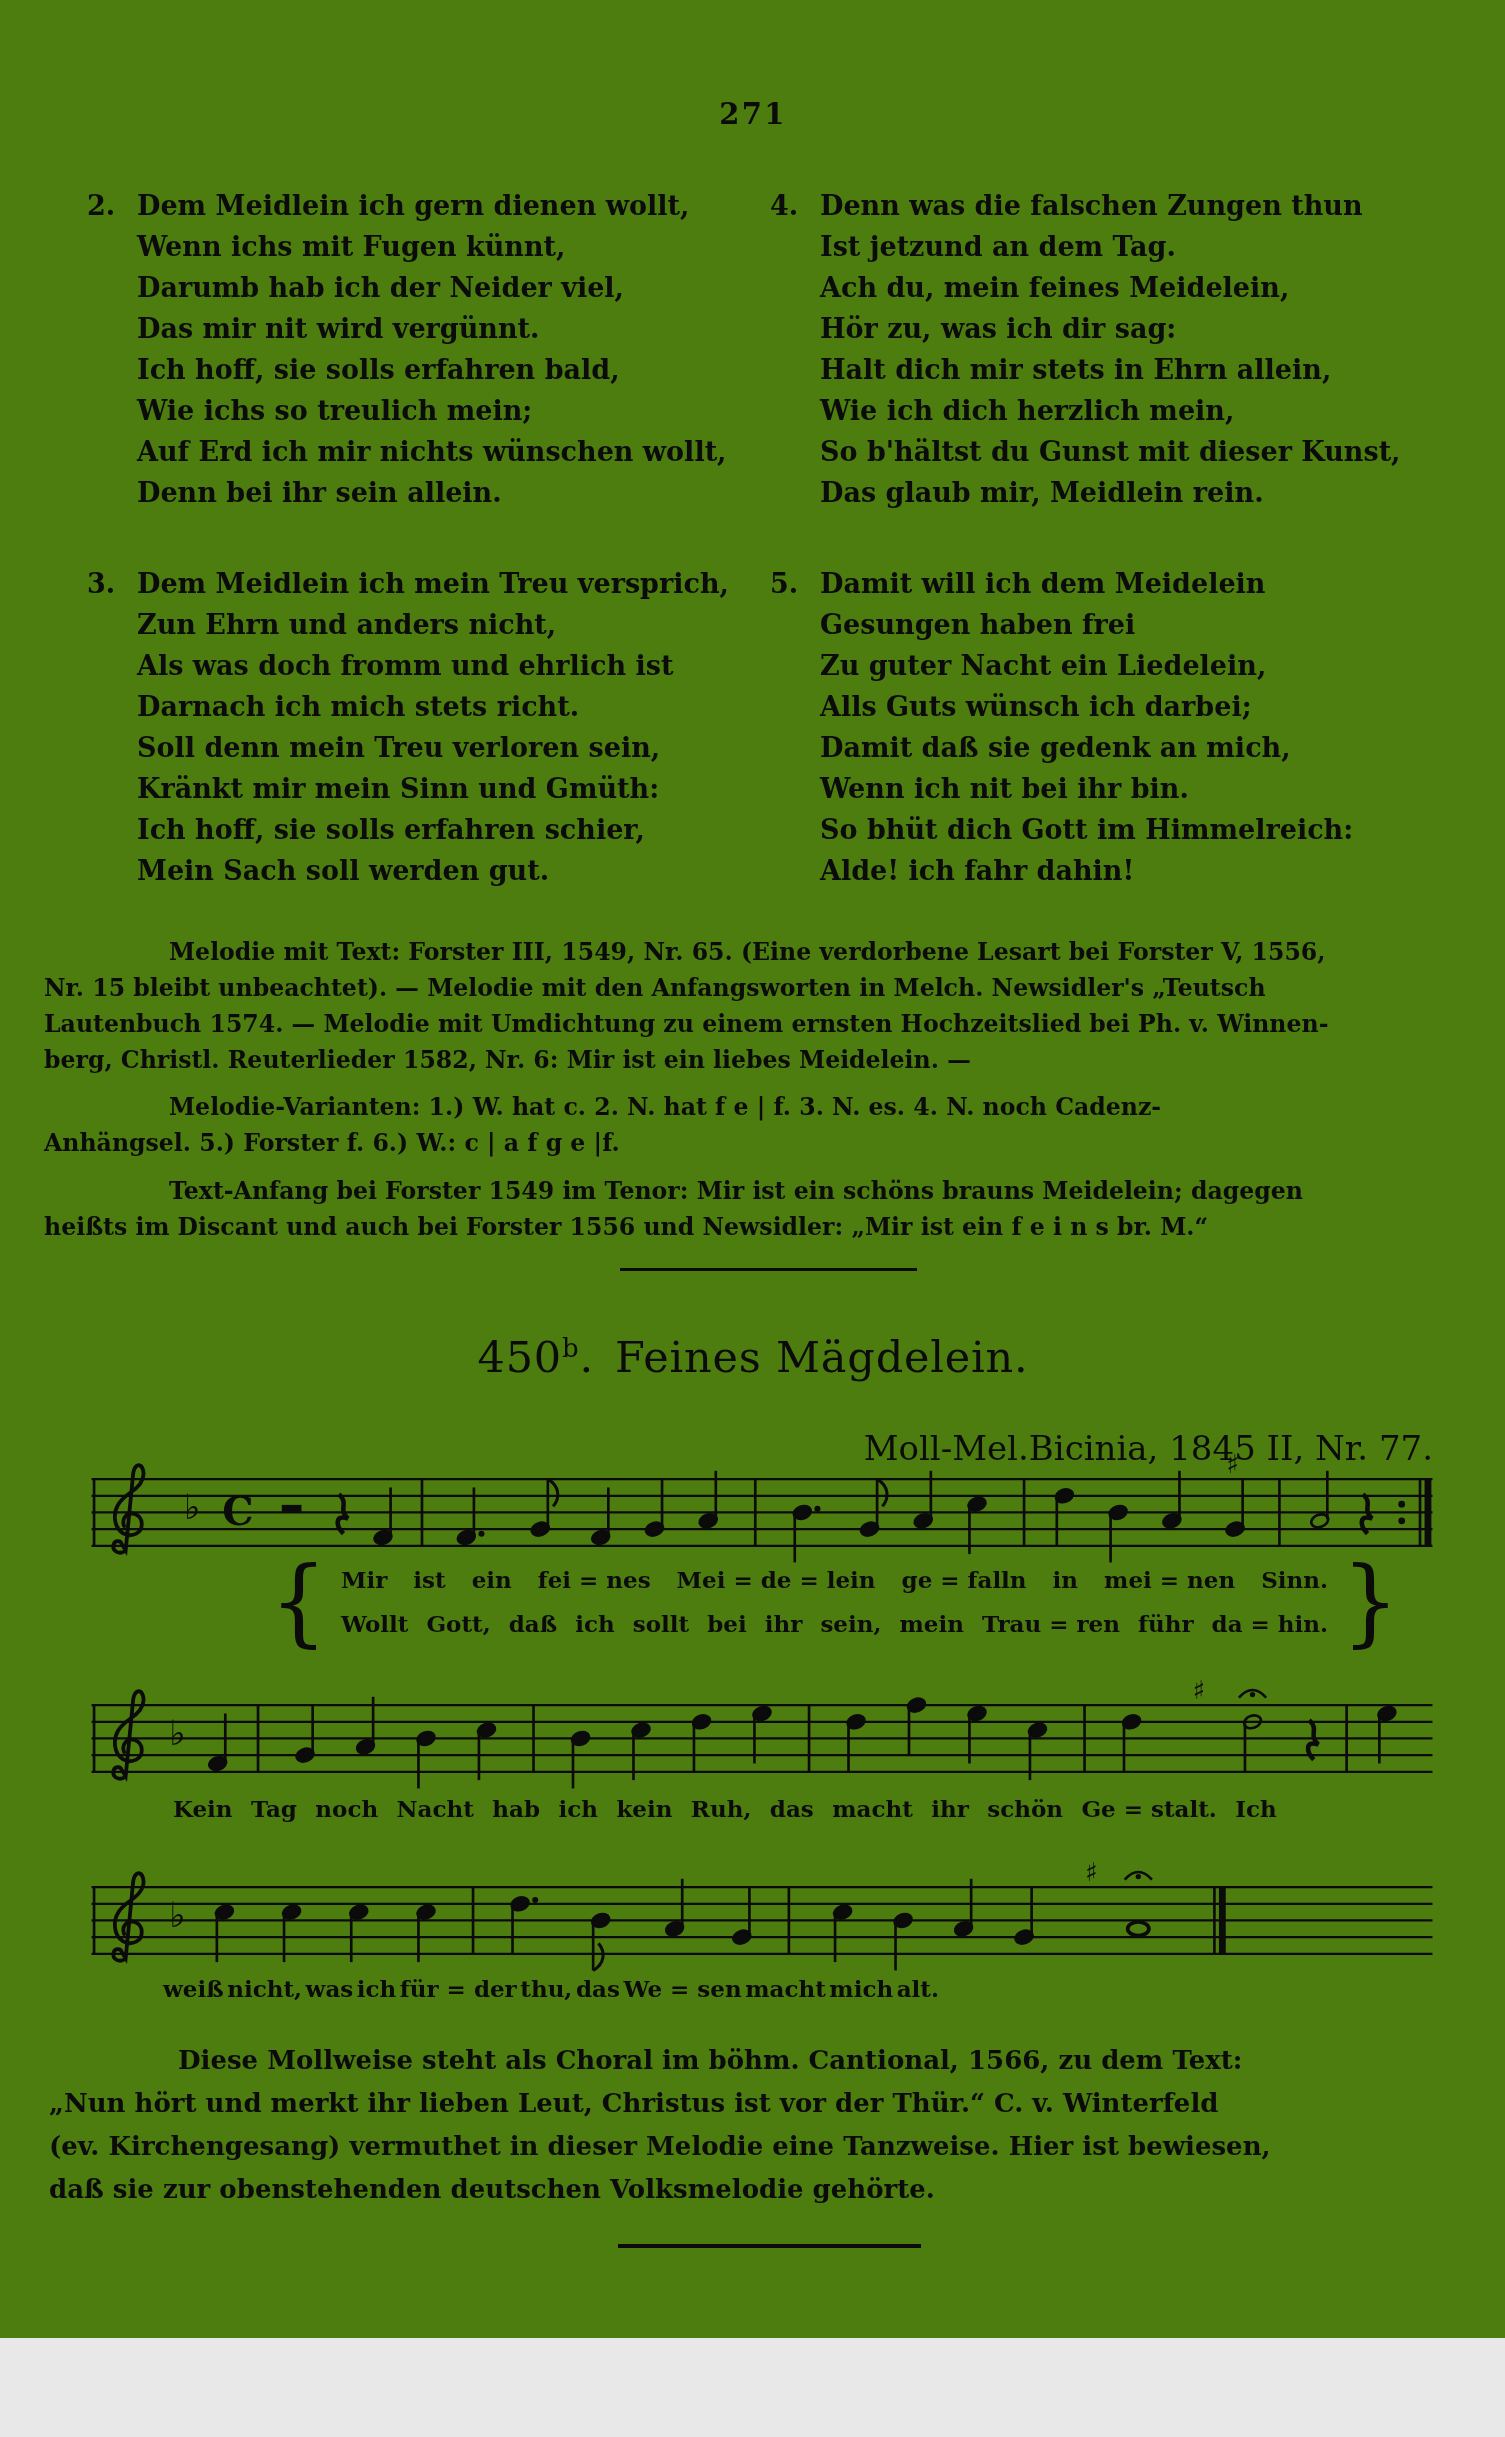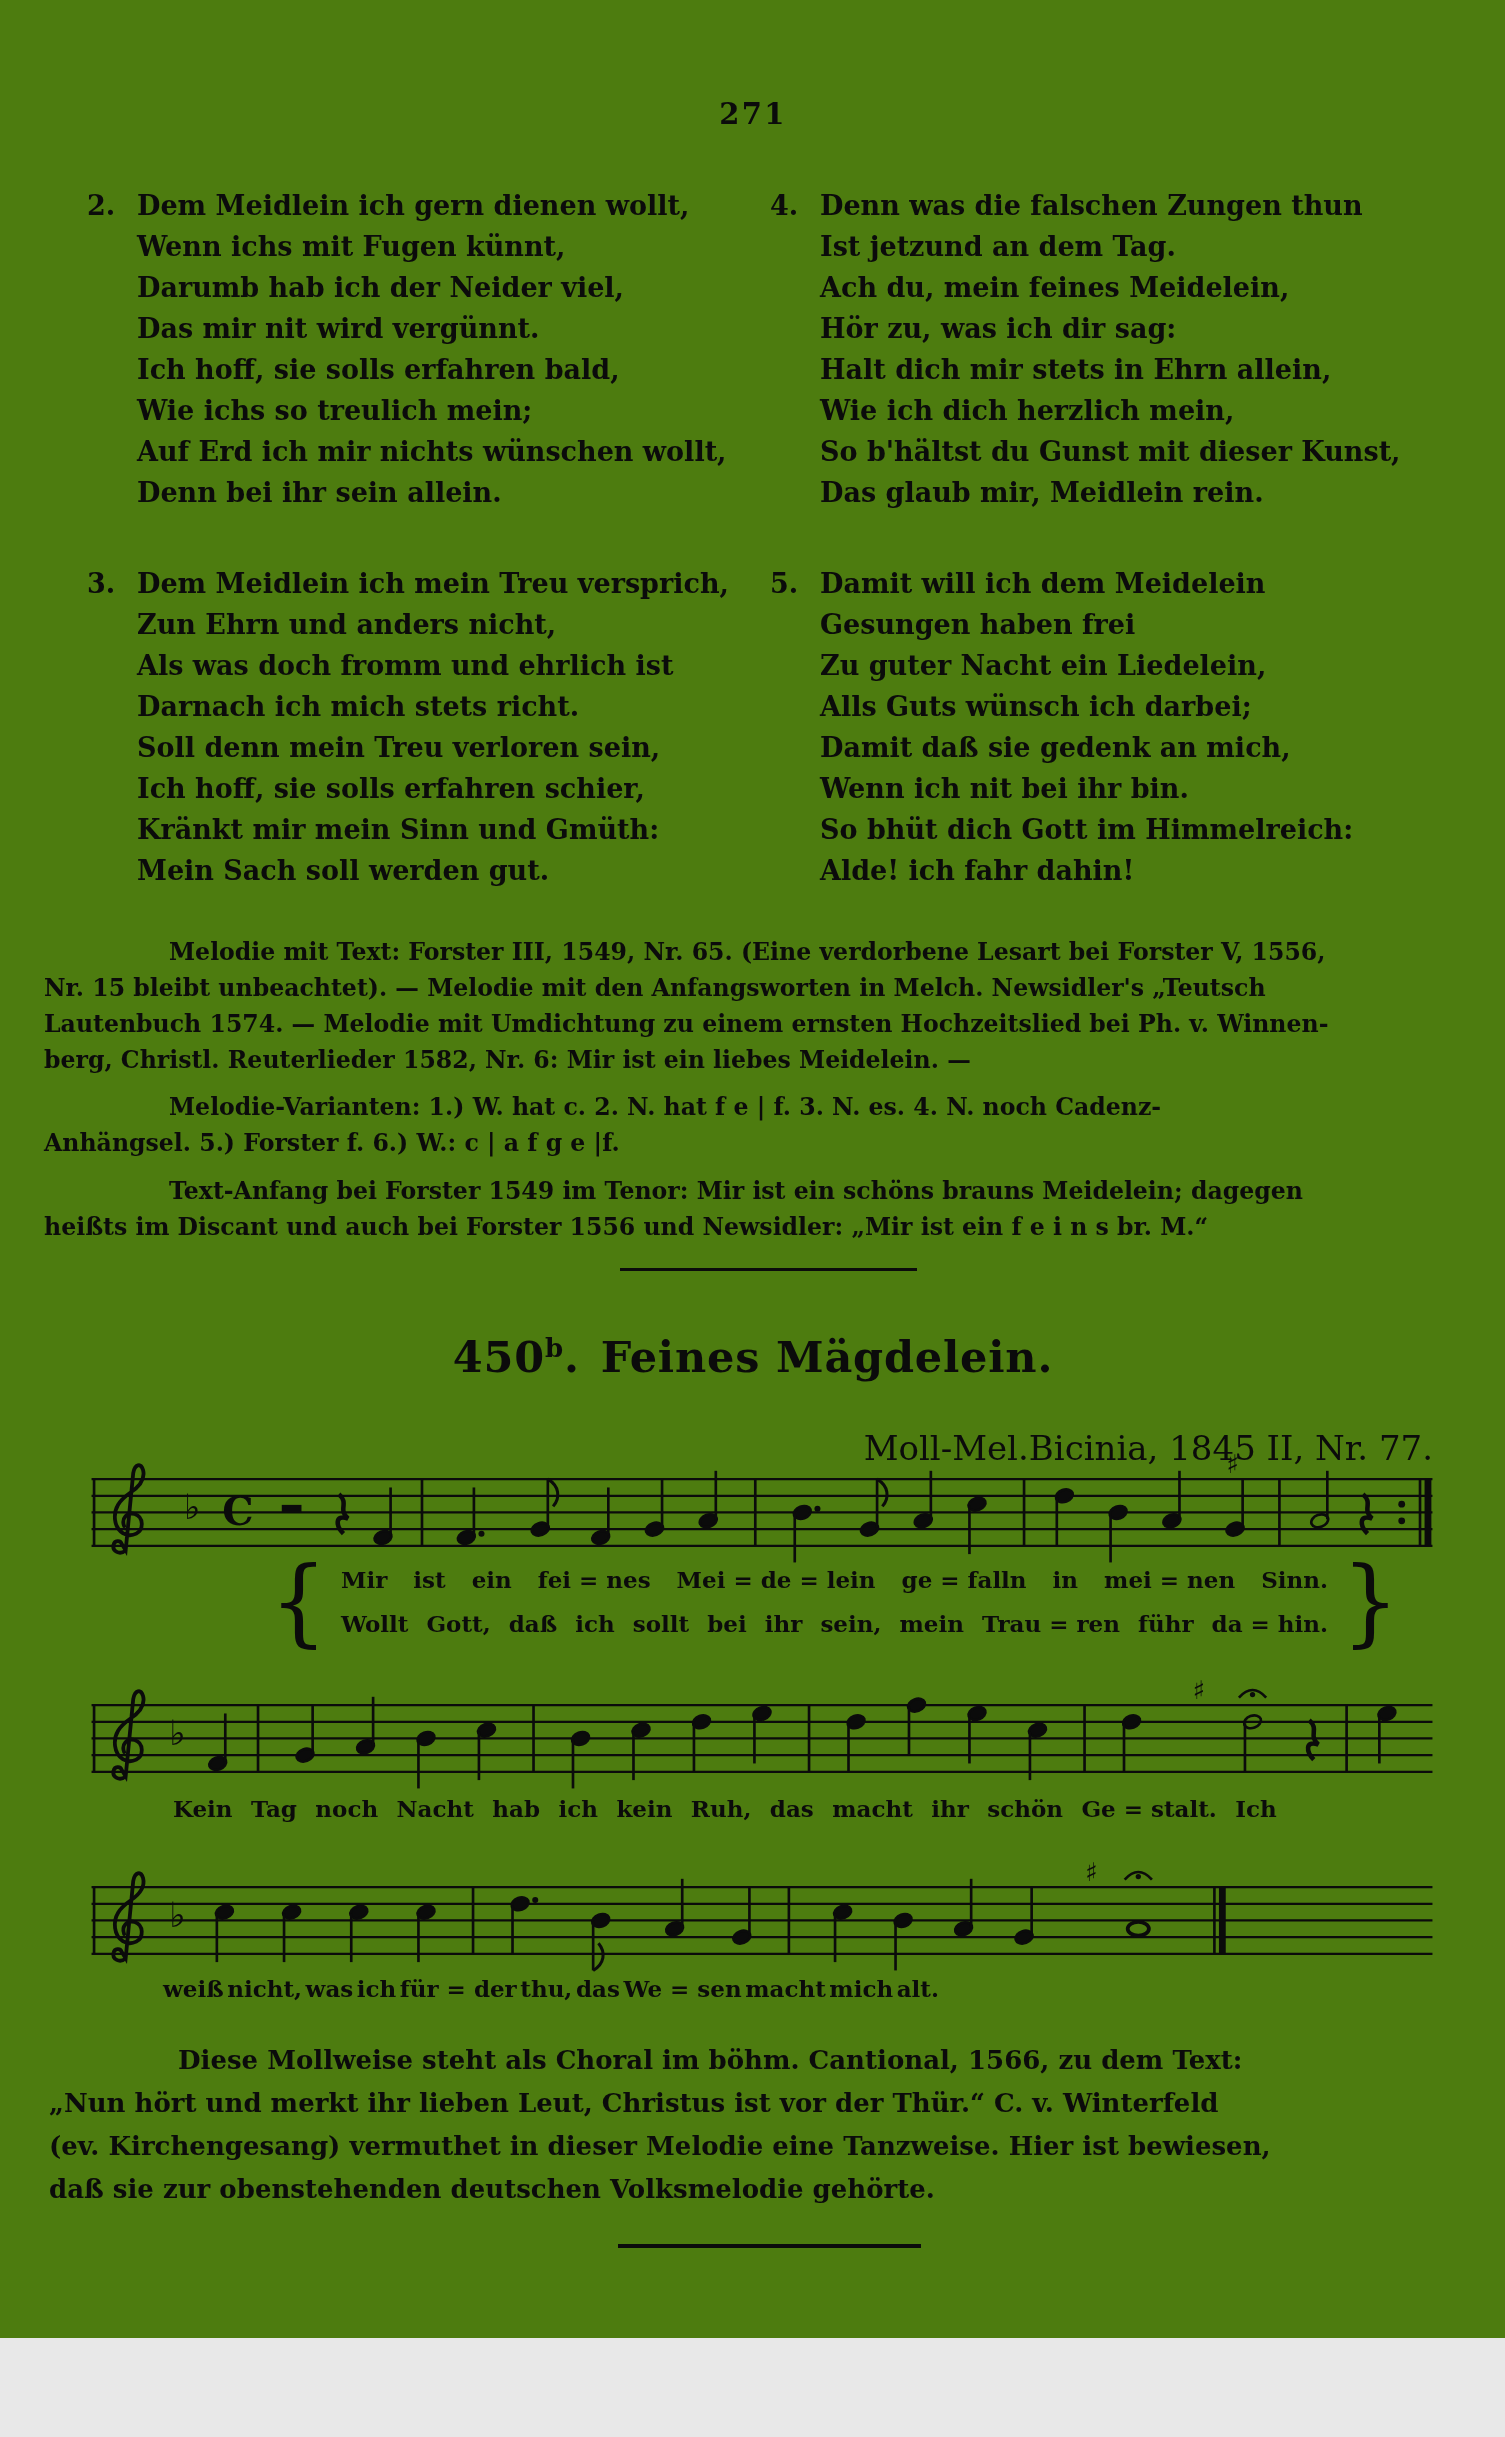--- a/index.html
+++ b/index.html
@@ -21,21 +21,21 @@
   .notes{position:absolute;left:44px;top:934px;width:1405px;
          font-size:23.6px;line-height:36px;font-weight:700;}
   .notes .para{margin-bottom:11.4px;}
   .notes .para .line:first-child{text-indent:125px;}
   
   .rule{position:absolute;background:#0b0b0b;}
   .rule1{left:620px;top:1268px;width:297px;height:3px;}
   .rule2{left:618px;top:2244px;width:303px;height:3.8px;}
   
   .heading{position:absolute;top:1332px;left:0;width:1506px;text-align:center;
-           font-size:43px;font-weight:700;letter-spacing:0.8px;}
+           font-size:43px;font-weight:400;letter-spacing:0.8px;}
   .heading sup{font-size:26px;}
   .heading .htitle{margin-left:21px;}
   
   .caption{position:absolute;top:1428px;left:87px;width:1361px;display:flex;
            justify-content:flex-end;font-size:34px;font-weight:400;}
   .caption .cl{margin-left:106px;}
   .caption .cr{margin-right:15px;}
   
   .staff{position:absolute;left:87px;width:1350px;height:106px;overflow:visible;}
   .staff1{top:1464px;} .staff2{top:1690px;} .staff3{top:1872px;}
@@ -74,22 +74,22 @@
       </div>
   </div>
   <div class="verse v3 txt">
     <span class="vnum">3.</span>
     <div>
         <div class="line">Dem Meidlein ich mein Treu versprich,</div>
         <div class="line">Zun Ehrn und anders nicht,</div>
         <div class="line">Als was doch fromm und ehrlich ist</div>
         <div class="line">Darnach ich mich stets richt.</div>
         <div class="line">Soll denn mein Treu verloren sein,</div>
+        <div class="line">Kränkt mir mein Sinn und Gmüth:</div>
         <div class="line">Ich hoff, sie solls erfahren schier,</div>
-        <div class="line">Kränkt mir mein Sinn und Gmüth:</div>
         <div class="line">Mein Sach soll werden gut.</div>
       </div>
   </div>
   <div class="verse v4 txt">
     <span class="vnum">4.</span>
     <div>
         <div class="line">Denn was die falschen Zungen thun</div>
         <div class="line">Ist jetzund an dem Tag.</div>
         <div class="line">Ach du, mein feines Meidelein,</div>
         <div class="line">Hör zu, was ich dir sag:</div>

